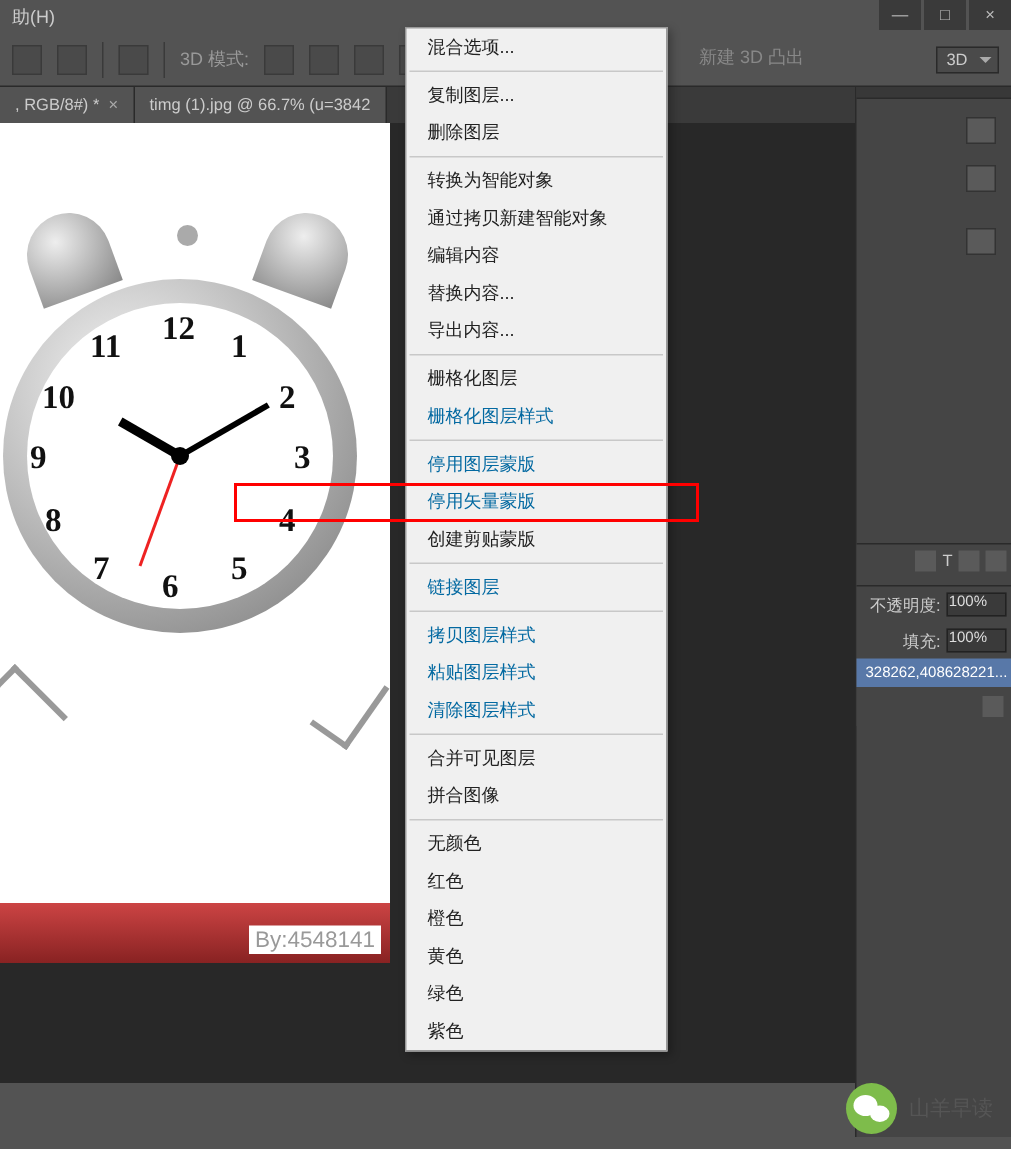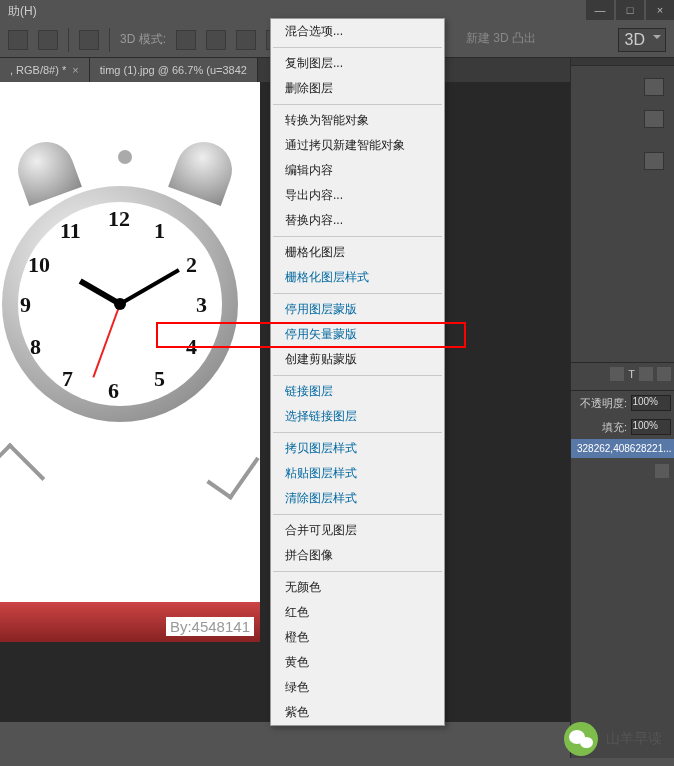--- a/index.html
+++ b/index.html
@@ -5,21 +5,21 @@
 * { margin: 0; padding: 0; box-sizing: border-box; font-family: "Microsoft YaHei", sans-serif; }
 body { width: 674px; height: 766px; background: #535353; overflow: hidden; position: relative; }
 
 .topbar { height: 22px; background: #535353; display: flex; align-items: center; padding: 0 8px; color: #ccc; font-size: 12px; }
 .topbar-right { position: absolute; right: 0; top: 0; display: flex; }
 .win-btn { width: 28px; height: 20px; background: #3a3a3a; margin-left: 2px; display: flex; align-items: center; justify-content: center; color: #bbb; font-size: 11px; }
 
 .toolbar { height: 36px; background: #535353; border-bottom: 1px solid #2a2a2a; display: flex; align-items: center; padding: 0 8px; gap: 10px; color: #999; font-size: 12px; }
 .tool-ico { width: 20px; height: 20px; background: #4a4a4a; border: 1px solid #3a3a3a; }
 .divider-v { width: 1px; height: 24px; background: #3a3a3a; }
-.select-3d { background: #4a4a4a; border: 1px solid #2a2a2a; color: #ccc; padding: 2px 20px 2px 6px; font-size: 16px; position: relative; }
+.select-3d { background: #4a4a4a; border: 1px solid #2a2a2a; color: #ccc; padding: 2px 20px 2px 6px; font-size: 11px; position: relative; }
 .select-3d::after { content: ""; position: absolute; right: 4px; top: 6px; border: 4px solid transparent; border-top-color: #aaa; }
 
 .tabbar { height: 24px; background: #3a3a3a; display: flex; align-items: center; color: #ccc; font-size: 11px; }
 .tab { padding: 0 10px; height: 24px; display: flex; align-items: center; background: #535353; border-right: 1px solid #2a2a2a; }
 .tab-x { margin-left: 6px; color: #aaa; }
 
 .workspace { position: absolute; top: 82px; left: 0; width: 570px; height: 640px; background: #282828; }
 .canvas { position: absolute; top: 0; left: 0; width: 260px; height: 560px; background: #fff; overflow: hidden; }
 
 .clock-wrap { position: absolute; top: 60px; left: -10px; width: 270px; height: 350px; }
@@ -146,32 +146,31 @@
 
 <div class="context-menu">
   <div class="cm-item">混合选项...</div>
   <div class="cm-sep"></div>
   <div class="cm-item">复制图层...</div>
   <div class="cm-item">删除图层</div>
   <div class="cm-sep"></div>
   <div class="cm-item">转换为智能对象</div>
   <div class="cm-item">通过拷贝新建智能对象</div>
   <div class="cm-item">编辑内容</div>
+  <div class="cm-item">替换内容...</div>
   <div class="cm-item">导出内容...</div>
-  <div class="cm-item">替换内容...</div>
   <div class="cm-sep"></div>
   <div class="cm-item">栅格化图层</div>
   <div class="cm-item disabled">栅格化图层样式</div>
   <div class="cm-sep"></div>
   <div class="cm-item disabled">停用图层蒙版</div>
   <div class="cm-item disabled">停用矢量蒙版</div>
   <div class="cm-item">创建剪贴蒙版</div>
   <div class="cm-sep"></div>
   <div class="cm-item disabled">链接图层</div>
-  <div class="cm-item disabled">选择链接图层</div>
   <div class="cm-sep"></div>
   <div class="cm-item disabled">拷贝图层样式</div>
   <div class="cm-item disabled">粘贴图层样式</div>
   <div class="cm-item disabled">清除图层样式</div>
   <div class="cm-sep"></div>
   <div class="cm-item">合并可见图层</div>
   <div class="cm-item">拼合图像</div>
   <div class="cm-sep"></div>
   <div class="cm-item">无颜色</div>
   <div class="cm-item">红色</div>

